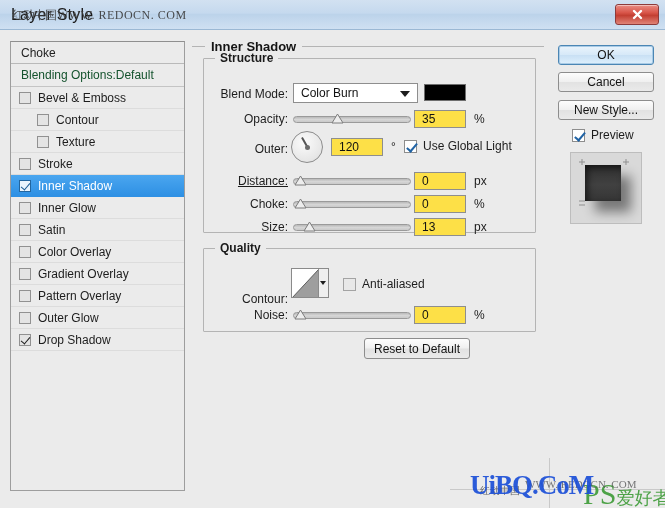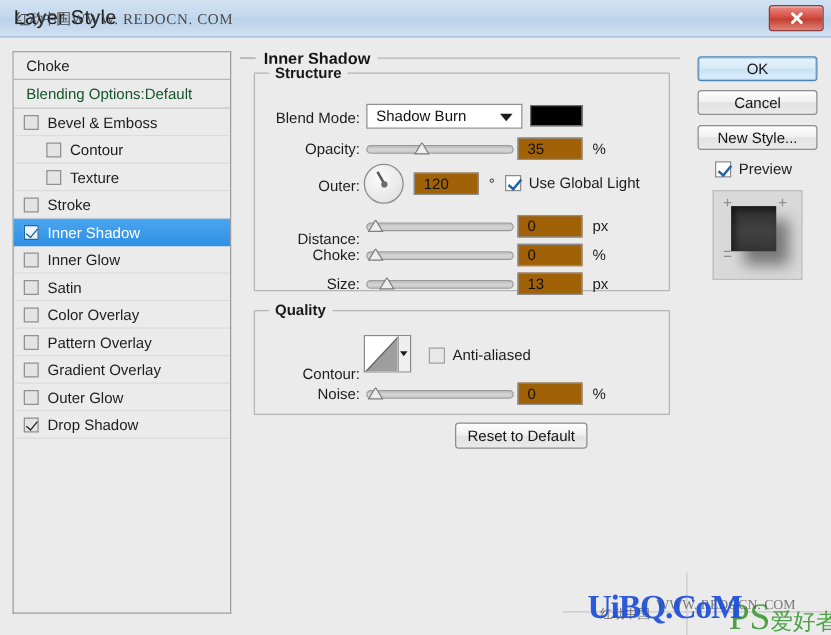--- a/index.html
+++ b/index.html
@@ -163,21 +163,21 @@
   .swatch {
     position: absolute;
     width: 42px; height: 17px;
     background: #000;
     border: 1px solid #6e6e6e;
     cursor: pointer;
   }
   .numfield {
     position: absolute;
     width: 52px; height: 18px;
-    background: #a16207;
+    background: #fde047;
     border: 1px solid #8e8e8e;
     font-size: 12px; color: #111;
     line-height: 17px;
     padding-left: 7px;
     cursor: text;
   }
   .unit {
     position: absolute;
     font-size: 12px; color: #1d1d1d;
   }
@@ -395,25 +395,25 @@
         <div class="style-row">
           <span class="cb"></span>
           <span>Satin</span>
         </div>
         <div class="style-row">
           <span class="cb"></span>
           <span>Color Overlay</span>
         </div>
         <div class="style-row">
           <span class="cb"></span>
+          <span>Gradient Overlay</span>
+        </div>
+        <div class="style-row">
+          <span class="cb"></span>
           <span>Pattern Overlay</span>
-        </div>
-        <div class="style-row">
-          <span class="cb"></span>
-          <span>Gradient Overlay</span>
         </div>
         <div class="style-row">
           <span class="cb"></span>
           <span>Outer Glow</span>
         </div>
         <div class="style-row">
           <span class="cb checked"></span>
           <span>Drop Shadow</span>
         </div>
       </div>
@@ -422,21 +422,21 @@
   <div class="section-rule-left"></div>
   <div class="section-rule"></div>
   <div class="section-title">Inner Shadow</div>
 
   <div class="group" id="grp-structure">
     <span class="legend">Structure</span>
   </div>
 
   <div class="lbl" style="left:213px; top:87px; width:75px;">Blend Mode:</div>
   <div class="combo" style="left:293px; top:83px; width:125px;">
-    <span>Shadow Burn</span>
+    <span>Color Burn</span>
     <span class="arrow"></span>
   </div>
   <div class="swatch" style="left:424px; top:84px;"></div>
 
   <div class="lbl" style="left:213px; top:112px; width:75px;">Opacity:</div>
   <div class="slider" style="left:293px; top:116px;">
     <span class="thumb" id="th-opacity" style="left: 36.75px;">
       <svg width="13" height="10" viewBox="0 0 13 10">
           <polygon points="6.5,0 12,9 1,9" fill="#ededed" stroke="#7d7d7d" stroke-width="1"></polygon>
         </svg>
@@ -450,21 +450,21 @@
     <span class="needle" style="transform: rotate(-30deg);"></span>
     <span class="hub"></span>
   </div>
   <div class="numfield" style="left:331px; top:138px;">120</div>
   <div class="unit" style="left:391px; top:140px;">°</div>
   <div class="chkrow" style="left:404px; top:139px;">
     <span class="cb2 checked"></span>
     <span>Use Global Light</span>
   </div>
 
-  <div class="lbl" style="left:213px; top:184px; width:75px;">Distance:</div>
+  <div class="lbl" style="left:213px; top:174px; width:75px;text-decoration:underline;">Distance:</div>
   <div class="slider" style="left:293px; top:178px;">
     <span class="thumb" id="th-distance" style="left: 0px;">
       <svg width="13" height="10" viewBox="0 0 13 10">
           <polygon points="6.5,0 12,9 1,9" fill="#ededed" stroke="#7d7d7d" stroke-width="1"></polygon>
         </svg>
     </span>
   </div>
   <div class="numfield" style="left:414px; top:172px;">0</div>
   <div class="unit" style="left:474px; top:174px;">px</div>
 

